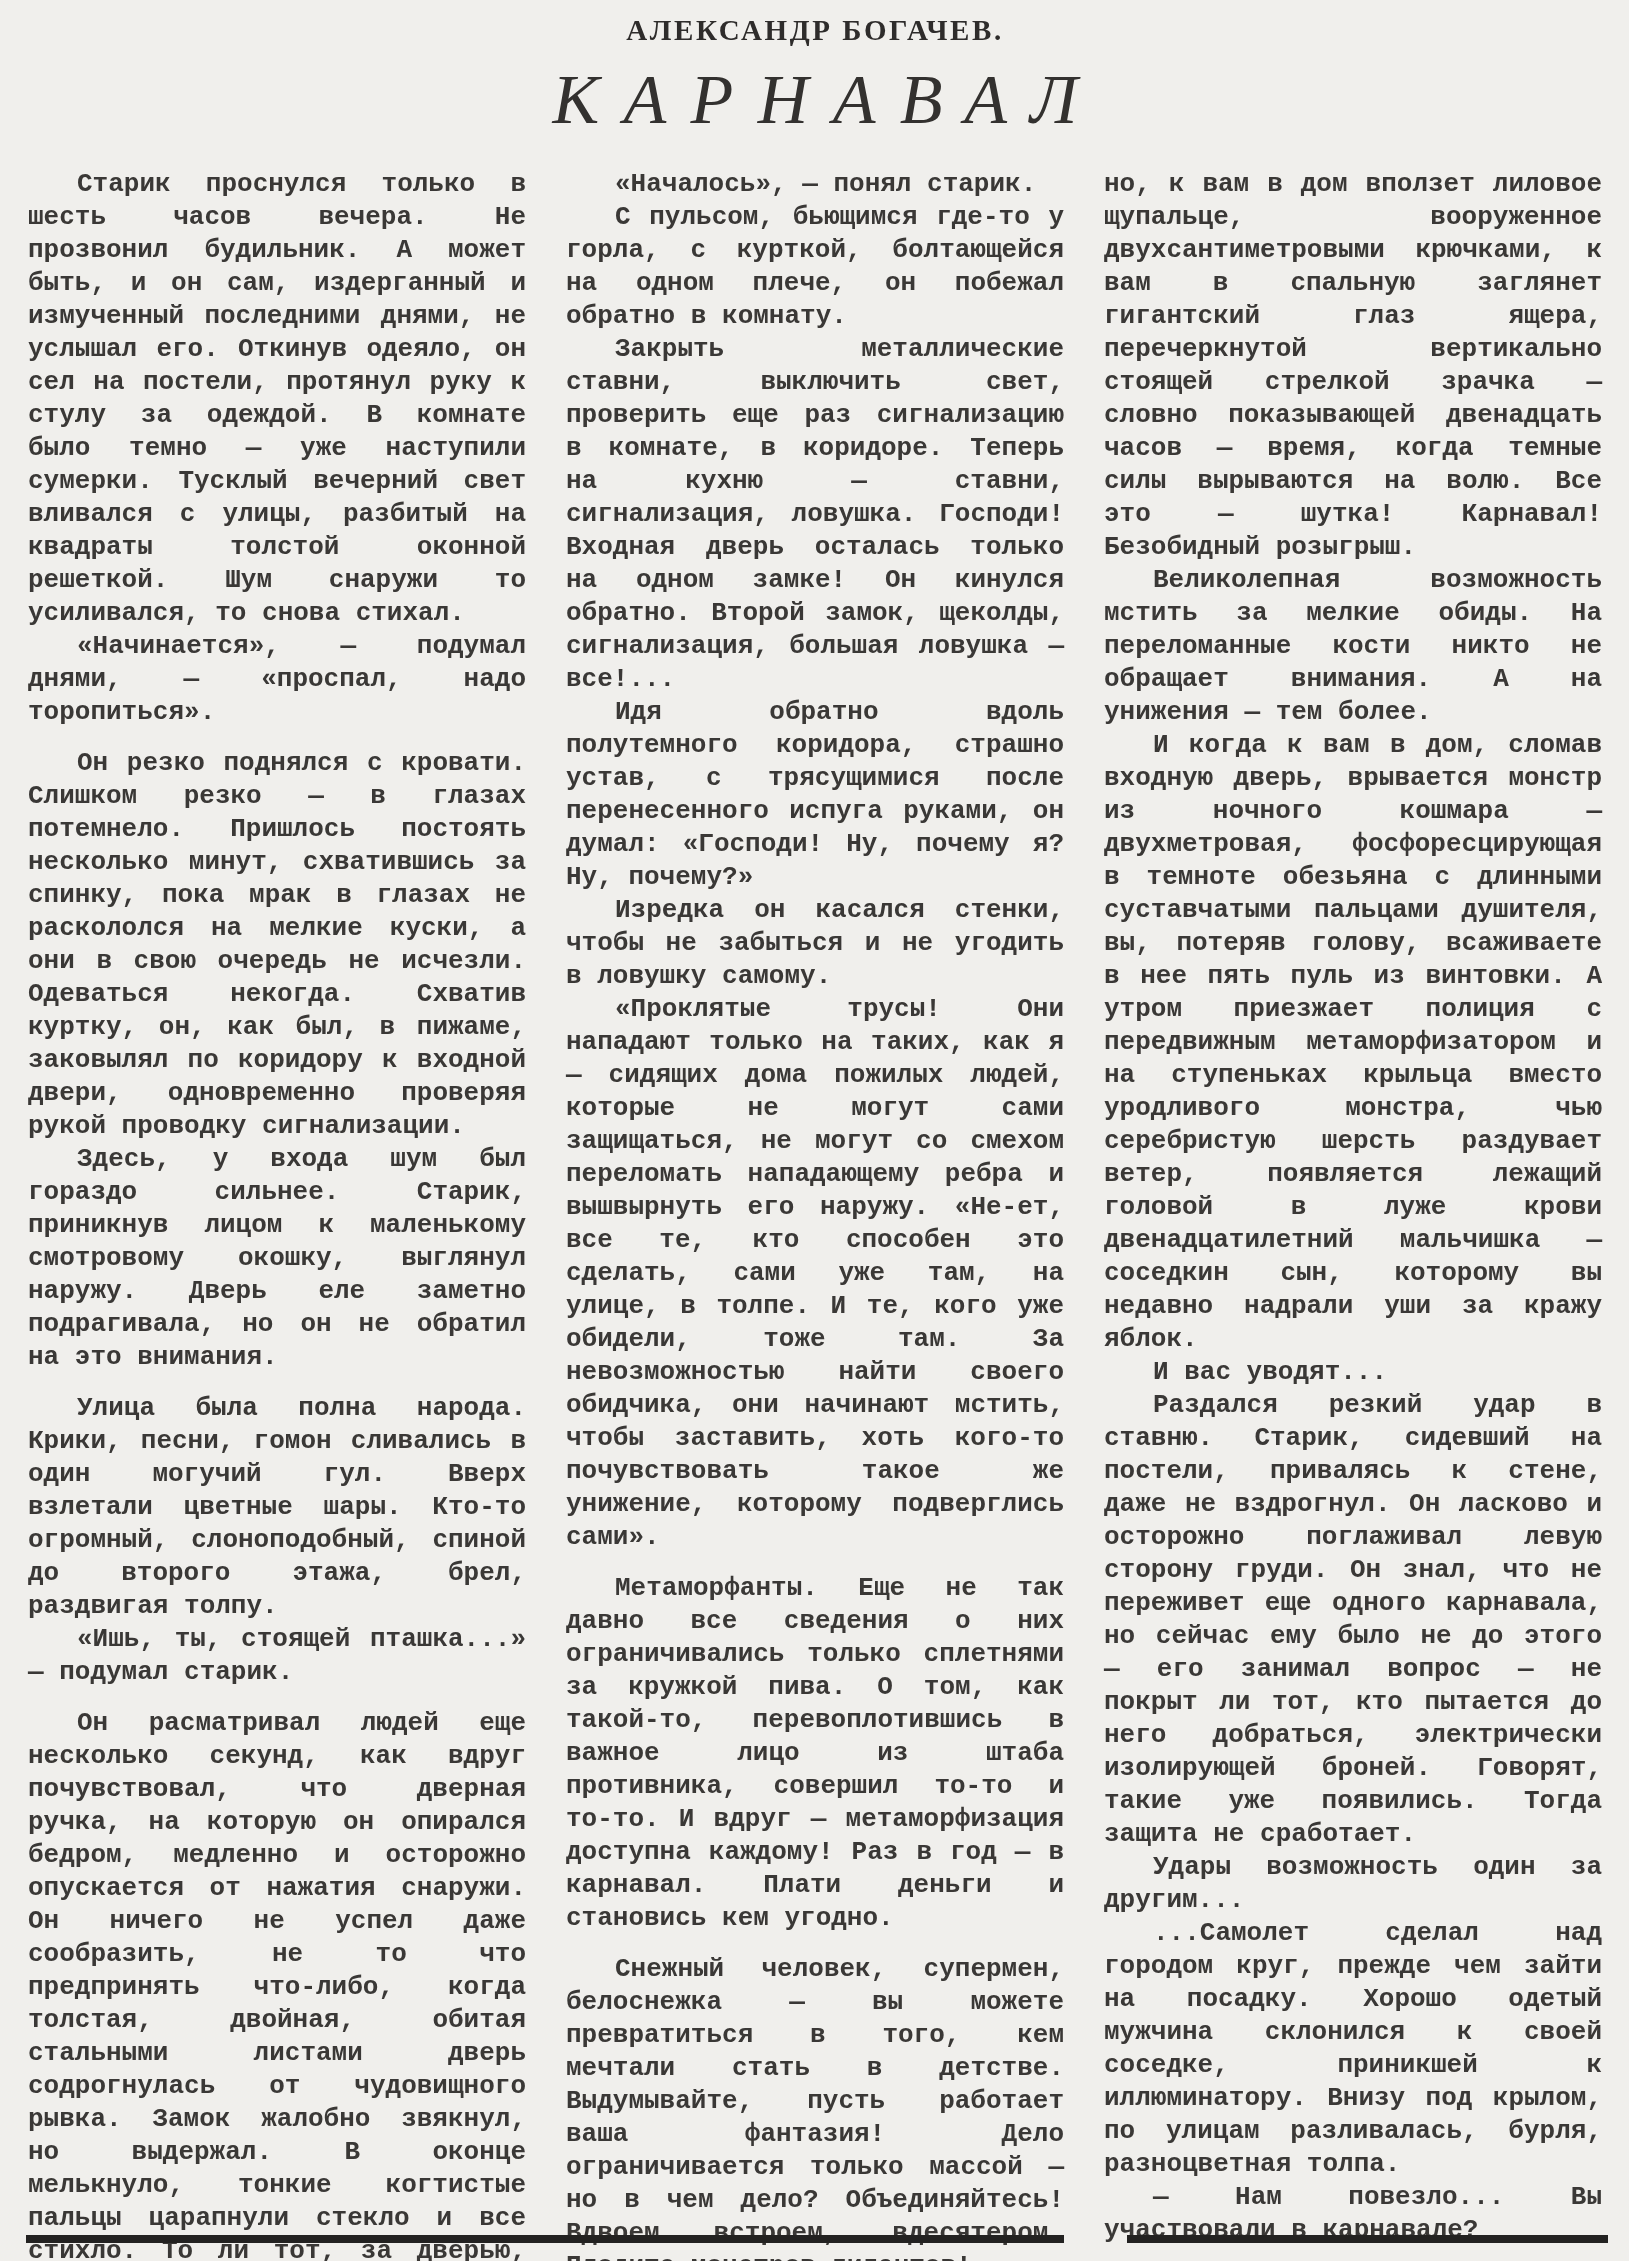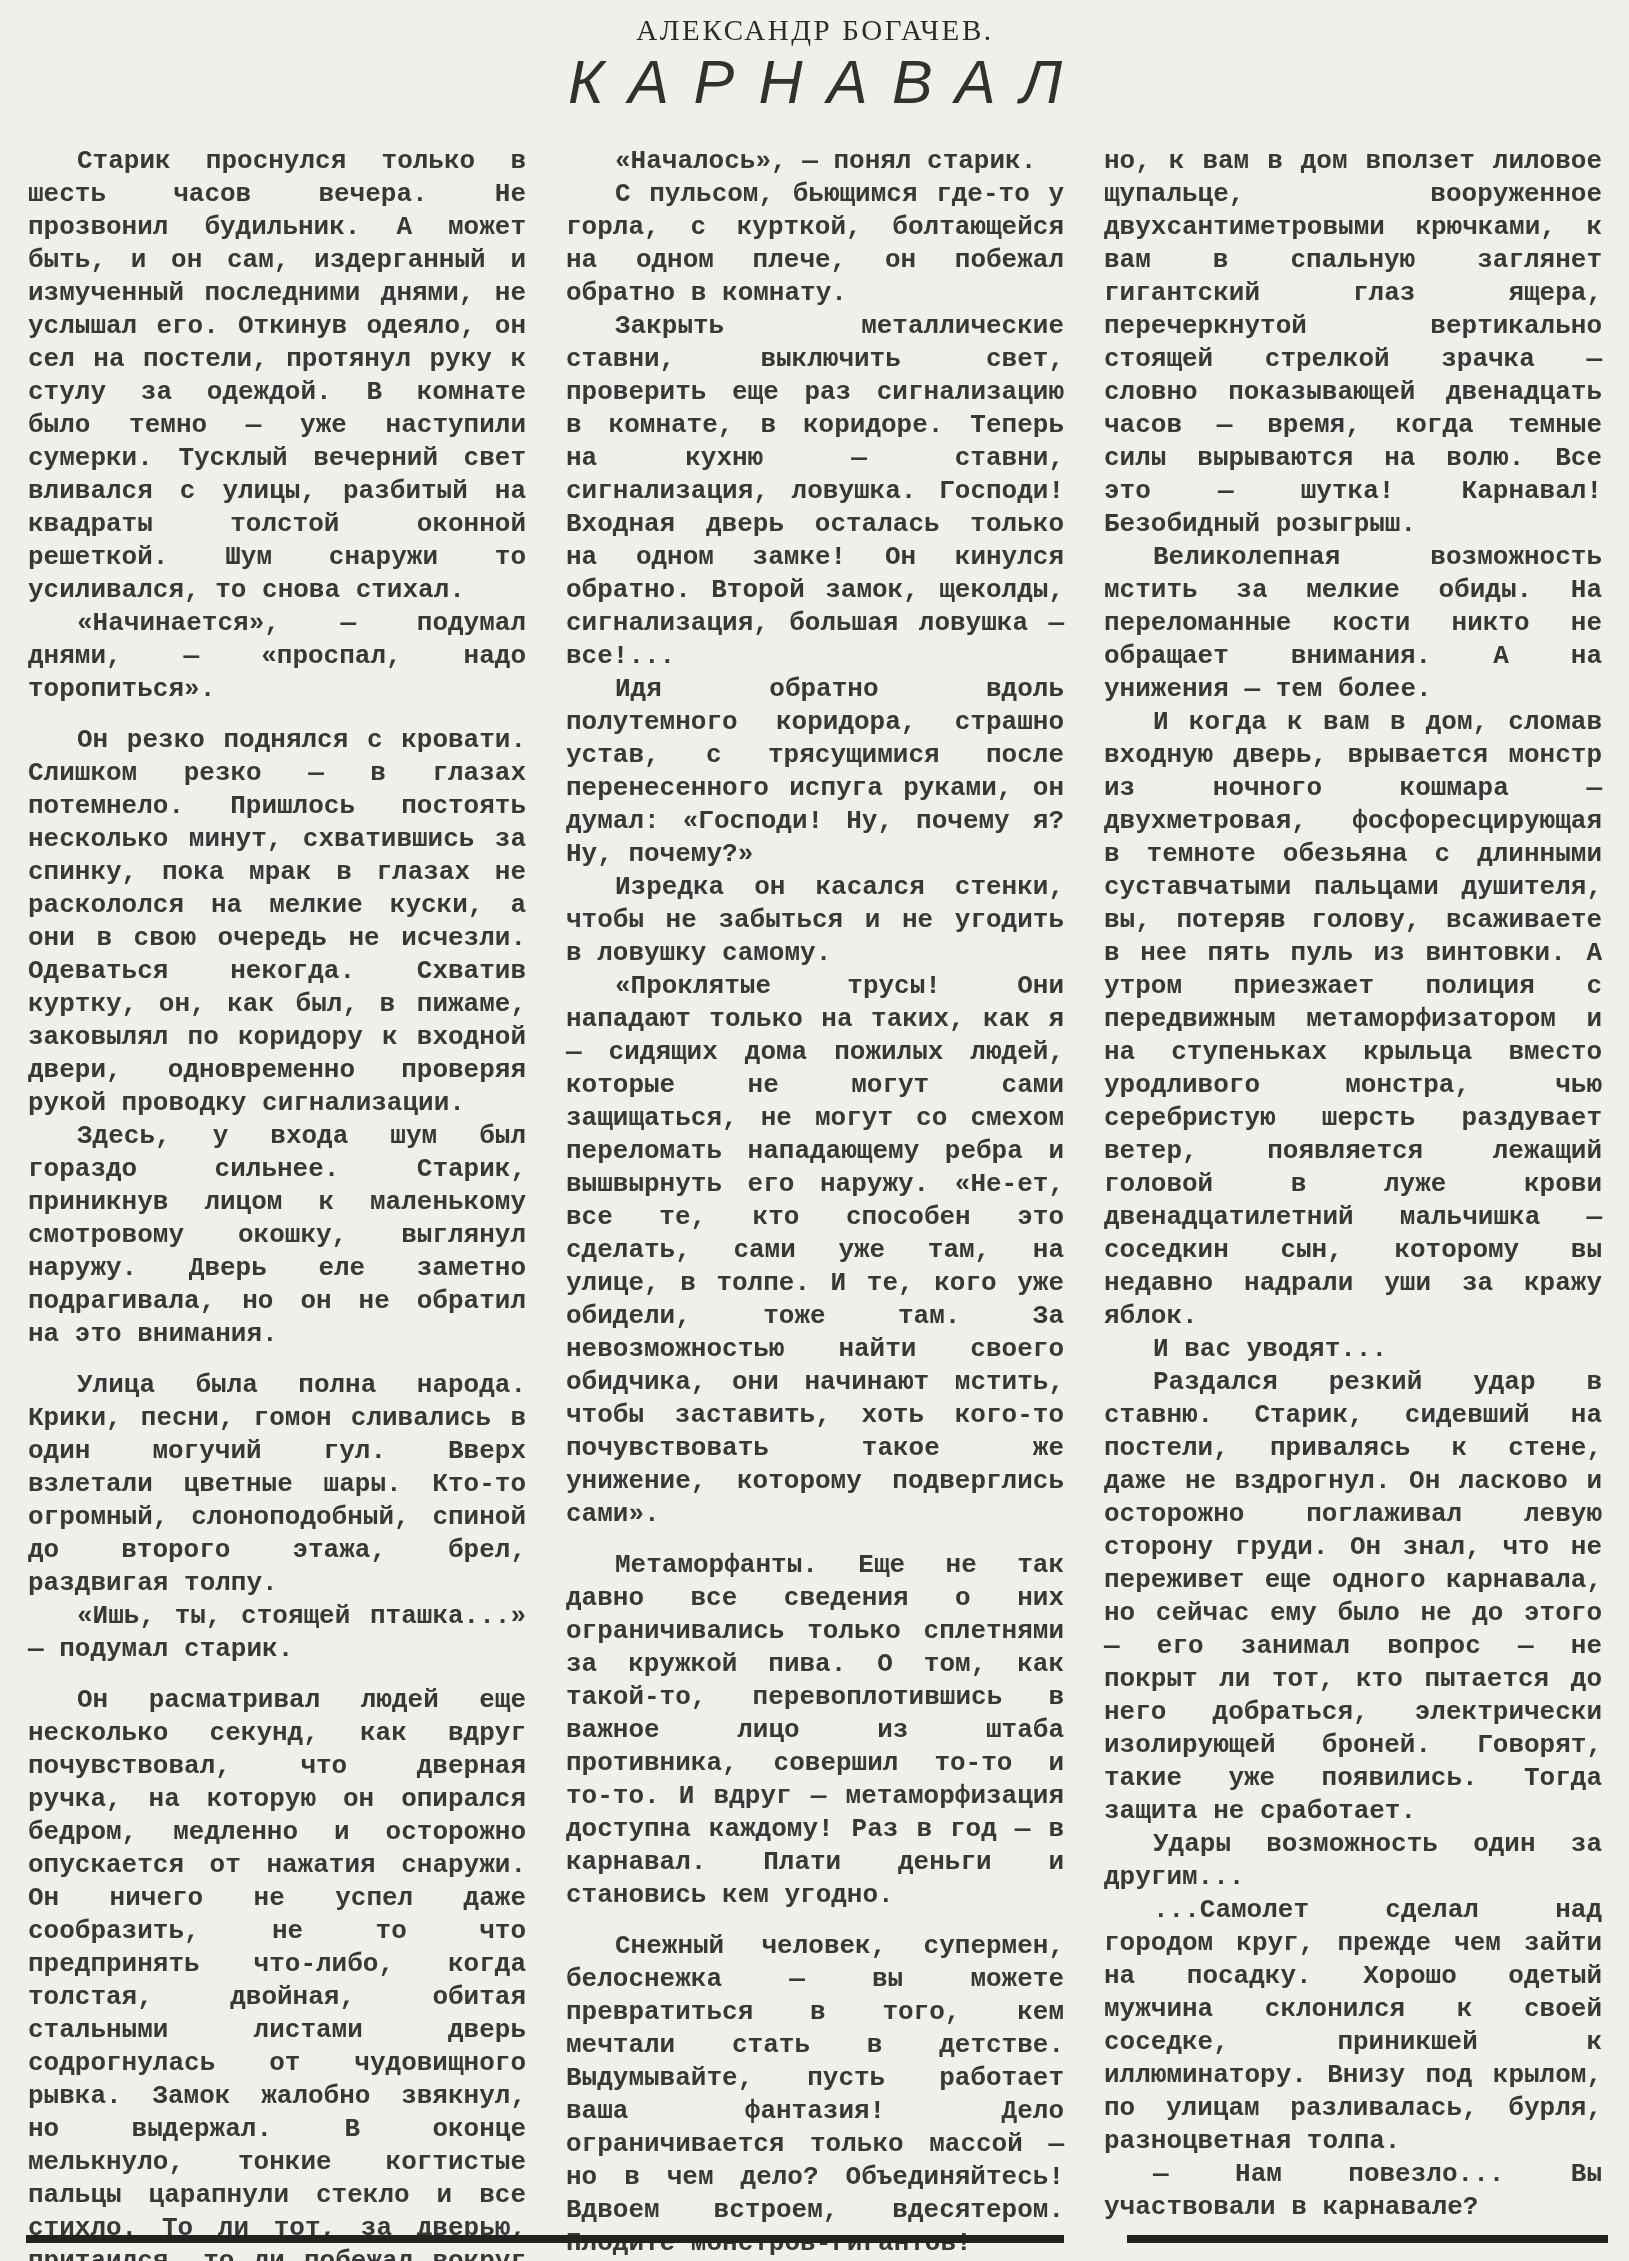--- a/index.html
+++ b/index.html
@@ -13,32 +13,32 @@
     color: #333130;
   }
   .page {
     position: absolute;
     inset: 0;
   }
   .author-line {
     margin-top: 14px;
     text-align: center;
     font-family: "Liberation Serif", "DejaVu Serif", serif;
-    font-weight: normal;
+    font-weight: bold;
     font-size: 29px;
     letter-spacing: 2.6px;
     color: #2e2c2b;
   }
   .story-title {
-    margin-top: 3px;
+    margin-top: 16px;
     text-align: center;
-    font-family: Liberation Sans, sans-serif;
+    font-family: Liberation Serif, serif;
     font-style: italic;
     font-weight: normal;
-    font-size: 61px;
+    font-size: 70px;
     line-height: 1.05;
     letter-spacing: 24.4px;
     text-indent: 24.4px; 
     color: #33312f;
   }
   .columns {
     display: flex;
     gap: 40px;
     padding: 0 28px;
     margin-top: 31px;

